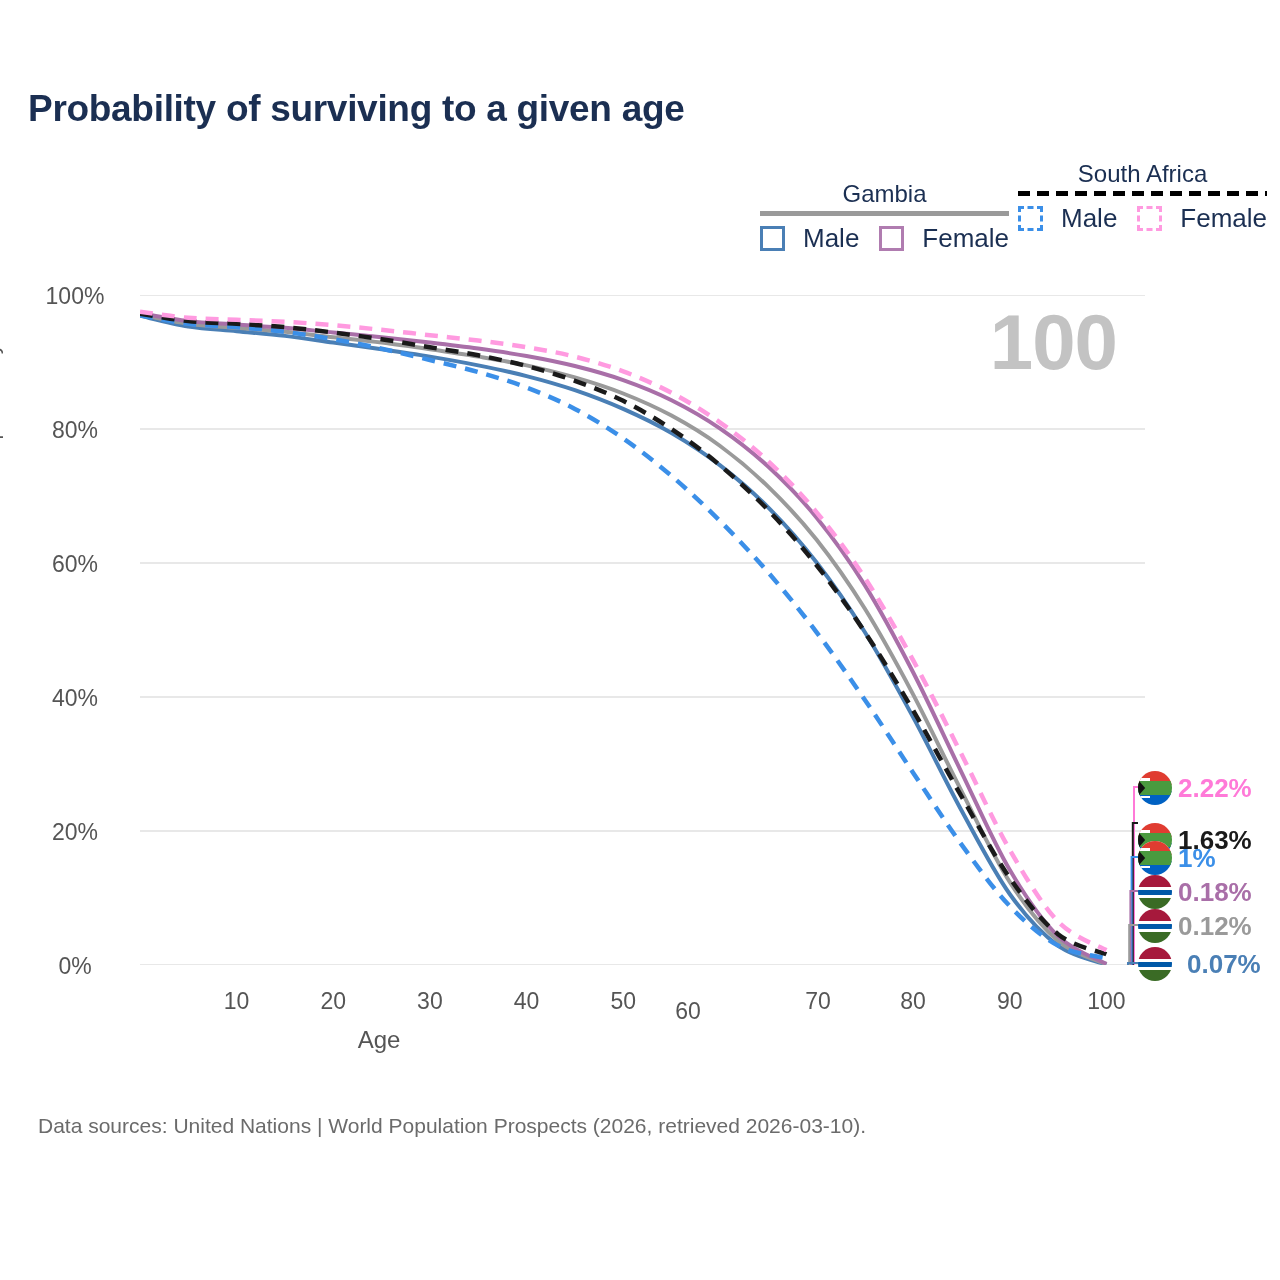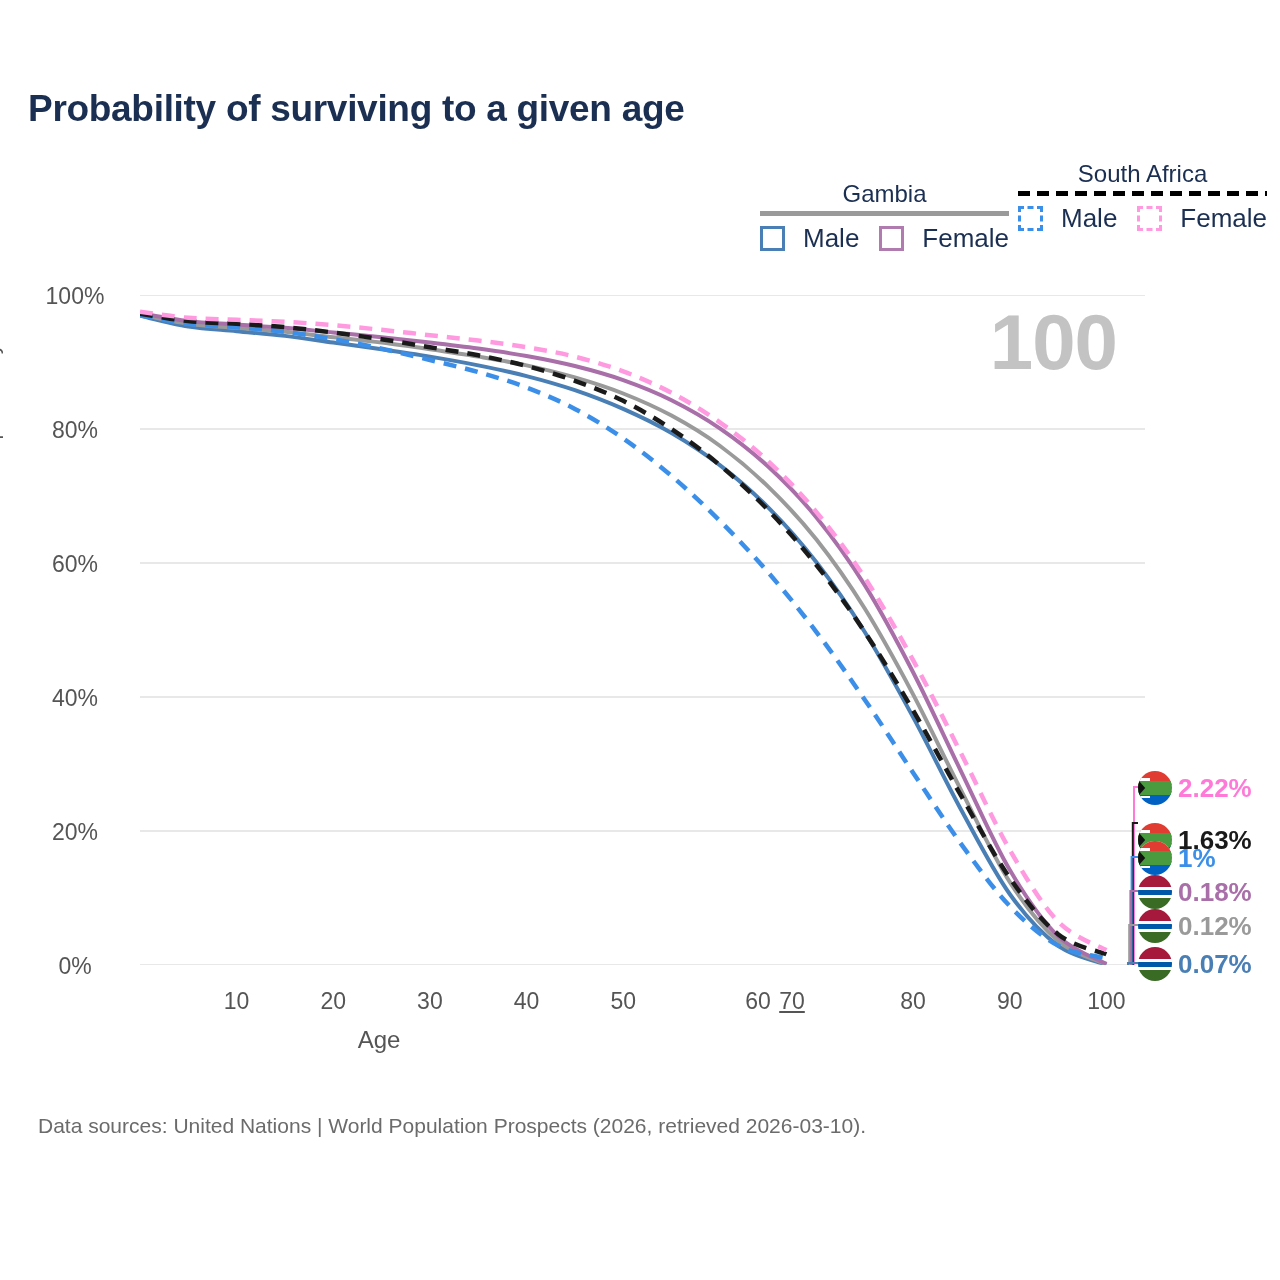--- a/index.html
+++ b/index.html
@@ -285,22 +285,22 @@
       <div class="y-tick" style="top: 697px;">40%</div>
       <div class="y-tick" style="top: 831px;">20%</div>
       <div class="y-tick" style="top: 965px;">0%</div>
     </div>
   <div id="x-ticks">
       <div class="x-tick" style="left: 191.635px;">10</div>
       <div class="x-tick" style="left: 288.269px;">20</div>
       <div class="x-tick" style="left: 384.904px;">30</div>
       <div class="x-tick" style="left: 481.538px;">40</div>
       <div class="x-tick" style="left: 578.173px;">50</div>
-      <div class="x-tick" style="left: 713px;">60</div>
-      <div class="x-tick" style="left: 747px; text-decoration: underline;">70</div>
+      <div class="x-tick" style="left: 643px; margin-top: 10px;">60</div>
+      <div class="x-tick" style="left: 773px;">70</div>
       <div class="x-tick" style="left: 868.077px;">80</div>
       <div class="x-tick" style="left: 964.712px;">90</div>
       <div class="x-tick" style="left: 1061.35px;">100</div>
     </div>
 
   <div class="axis-title-x">
     <span>Age</span>
   </div>
   <div class="axis-title-y">Survival probability</div>
 
@@ -362,21 +362,21 @@
       <div class="endlabel" style="top: 138px;">
         <span class="flag flag-gm">
           <span class="gm-red"></span>
           <span class="gm-white1"></span>
           <span class="gm-blue"></span>
           <span class="gm-white2"></span>
           <span class="gm-green"></span>
         </span>
         <span class="endlabel-value" style="color: rgb(154, 154, 154);">0.12%</span>
       </div>
-      <div class="endlabel" style="top: 176px;">
+      <div class="endlabel" style="top: 176px; gap: 9px;">
         <span class="flag flag-gm">
           <span class="gm-red"></span>
           <span class="gm-white1"></span>
           <span class="gm-blue"></span>
           <span class="gm-white2"></span>
           <span class="gm-green"></span>
         </span>
         <span class="endlabel-value" style="color: rgb(74, 127, 181);">0.07%</span>
       </div>
     </div>

